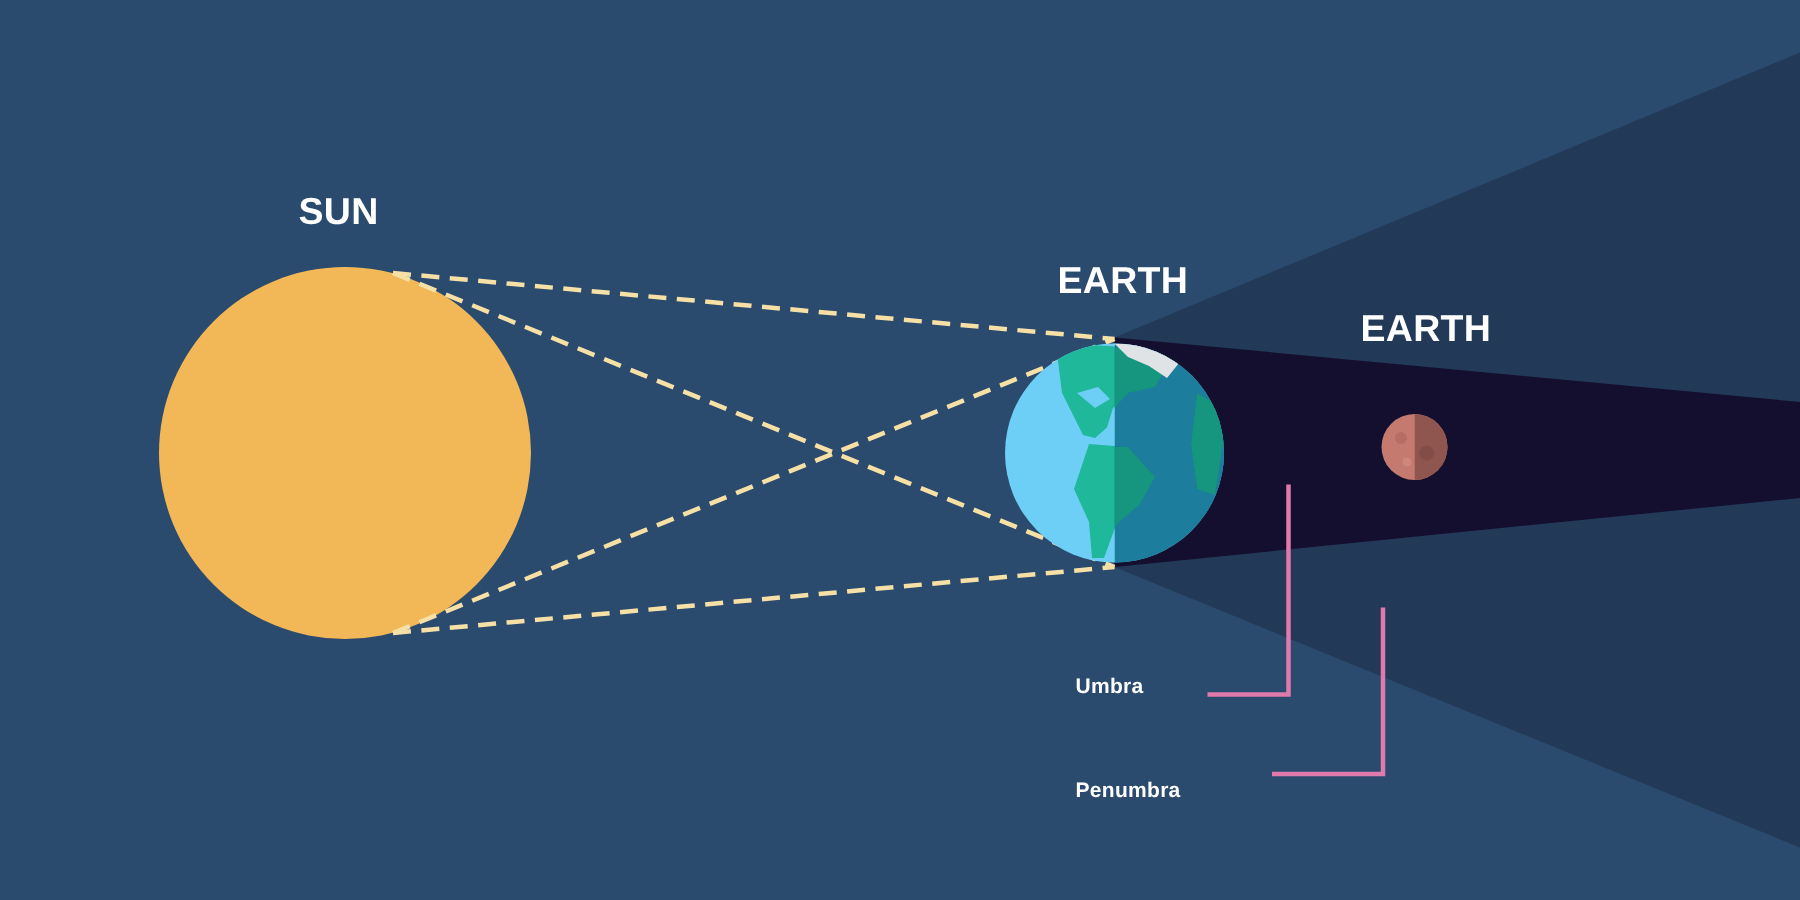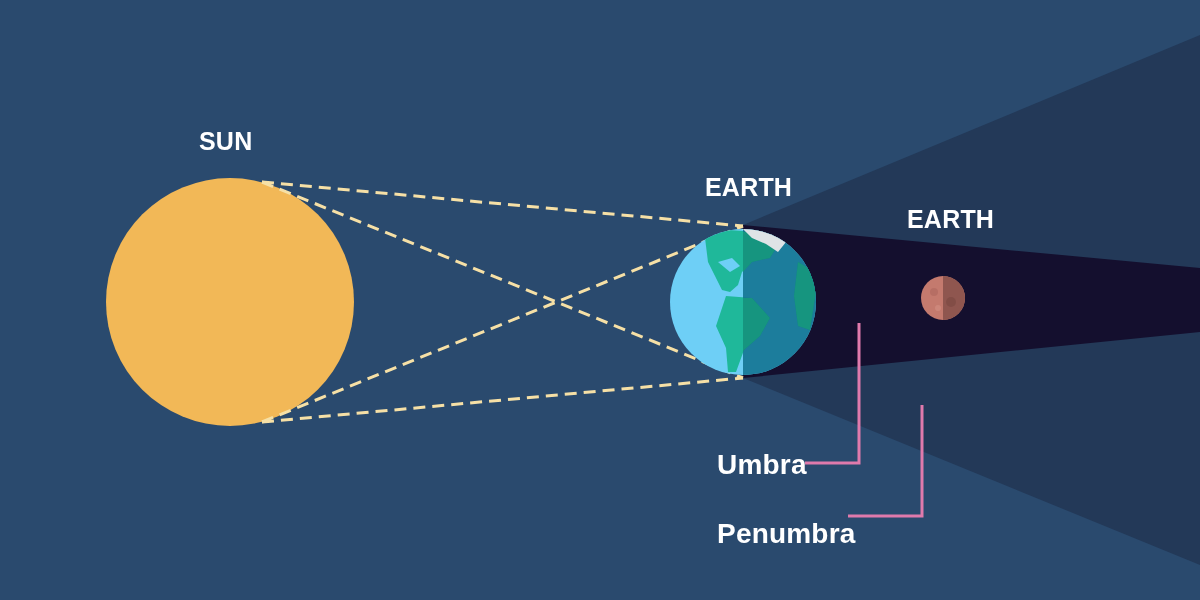--- a/index.html
+++ b/index.html
@@ -11,21 +11,21 @@
     .stage { position: relative; width: 1200px; height: 600px; }
     svg.scene { position: absolute; left: 0; top: 0; }
     .label {
       position: absolute;
       color: #ffffff;
       font-weight: bold;
       white-space: nowrap;
       letter-spacing: 0.2px;
     }
     .label.title { font-size: 25px; }
-    .label.legend { font-size: 28px; }
+    .label.legend { font-size: 14px; }
   </style>
 </head>
 <body>
 
 <div class="stage">
 
   <svg class="scene" width="1200" height="600" viewBox="0 0 1200 600">
     <defs>
       <clipPath id="earthClip">
           <circle cx="743" cy="302" r="73"></circle>

